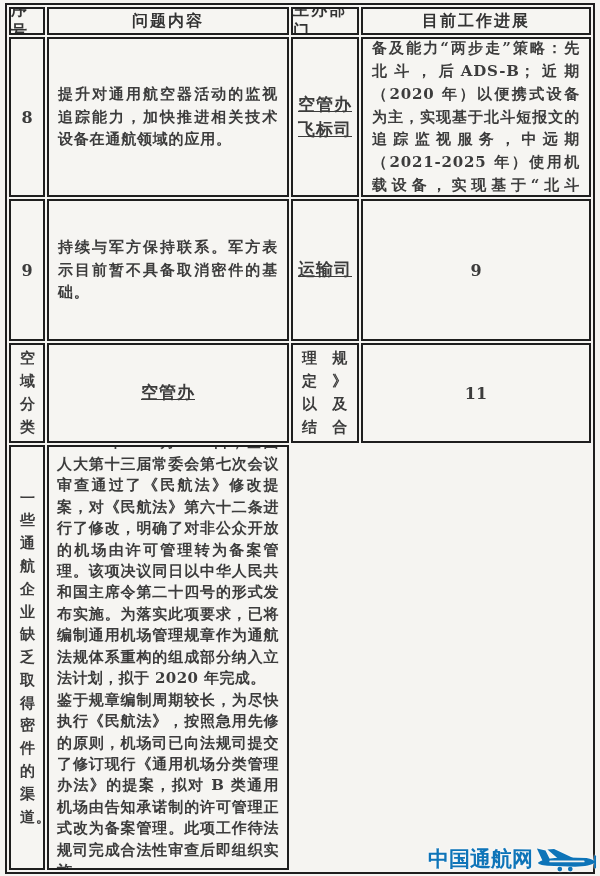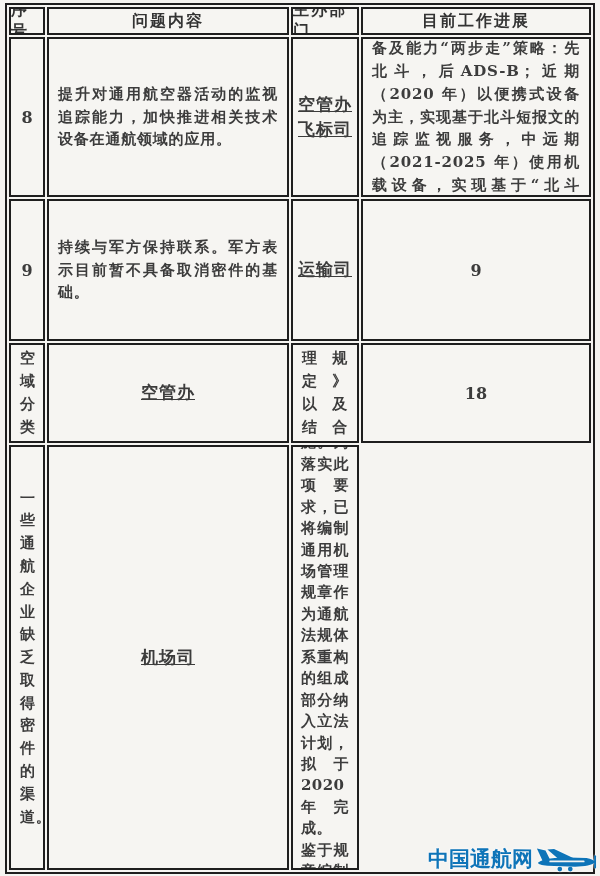--- a/index.html
+++ b/index.html
@@ -132,25 +132,24 @@
 
     <div class="cell ccenter">9</div>
     <div class="cell textcell">
       <div class="inner">推动有关部门根据空域分类确定空管运行规范。</div>
     </div>
     <div class="cell ccenter dept">空管办</div>
     <div class="cell textcell">
       <div class="inner">已向国家空管委提出尽快出台《低空空域使用管理规定》以及结合空域精细化管理，加快推进改革进程的意见建议。</div>
     </div>
 
-    <div class="cell ccenter">18</div>
+    <div class="cell ccenter">11</div>
     <div class="cell textcell">
       <div class="inner">一些通航企业缺乏取得密件的渠道。</div>
     </div>
-    <div class="cell ccenter dept">机场司</div>
     <div class="cell textcell dense">
       <div class="inner">
         <p>2018 年 12 月 29 日，全国人大第十三届常委会第七次会议审查通过了《民航法》修改提案，对《民航法》第六十二条进行了修改，明确了对非公众开放的机场由许可管理转为备案管理。该项决议同日以中华人民共和国主席令第二十四号的形式发布实施。为落实此项要求，已将编制通用机场管理规章作为通航法规体系重构的组成部分纳入立法计划，拟于 2020 年完成。</p>
         <p>鉴于规章编制周期较长，为尽快执行《民航法》，按照急用先修的原则，机场司已向法规司提交了修订现行《通用机场分类管理办法》的提案，拟对 B 类通用机场由告知承诺制的许可管理正式改为备案管理。此项工作待法规司完成合法性审查后即组织实施。</p>
       </div>
     </div>
 
   </div>
 
   <div class="watermark">

